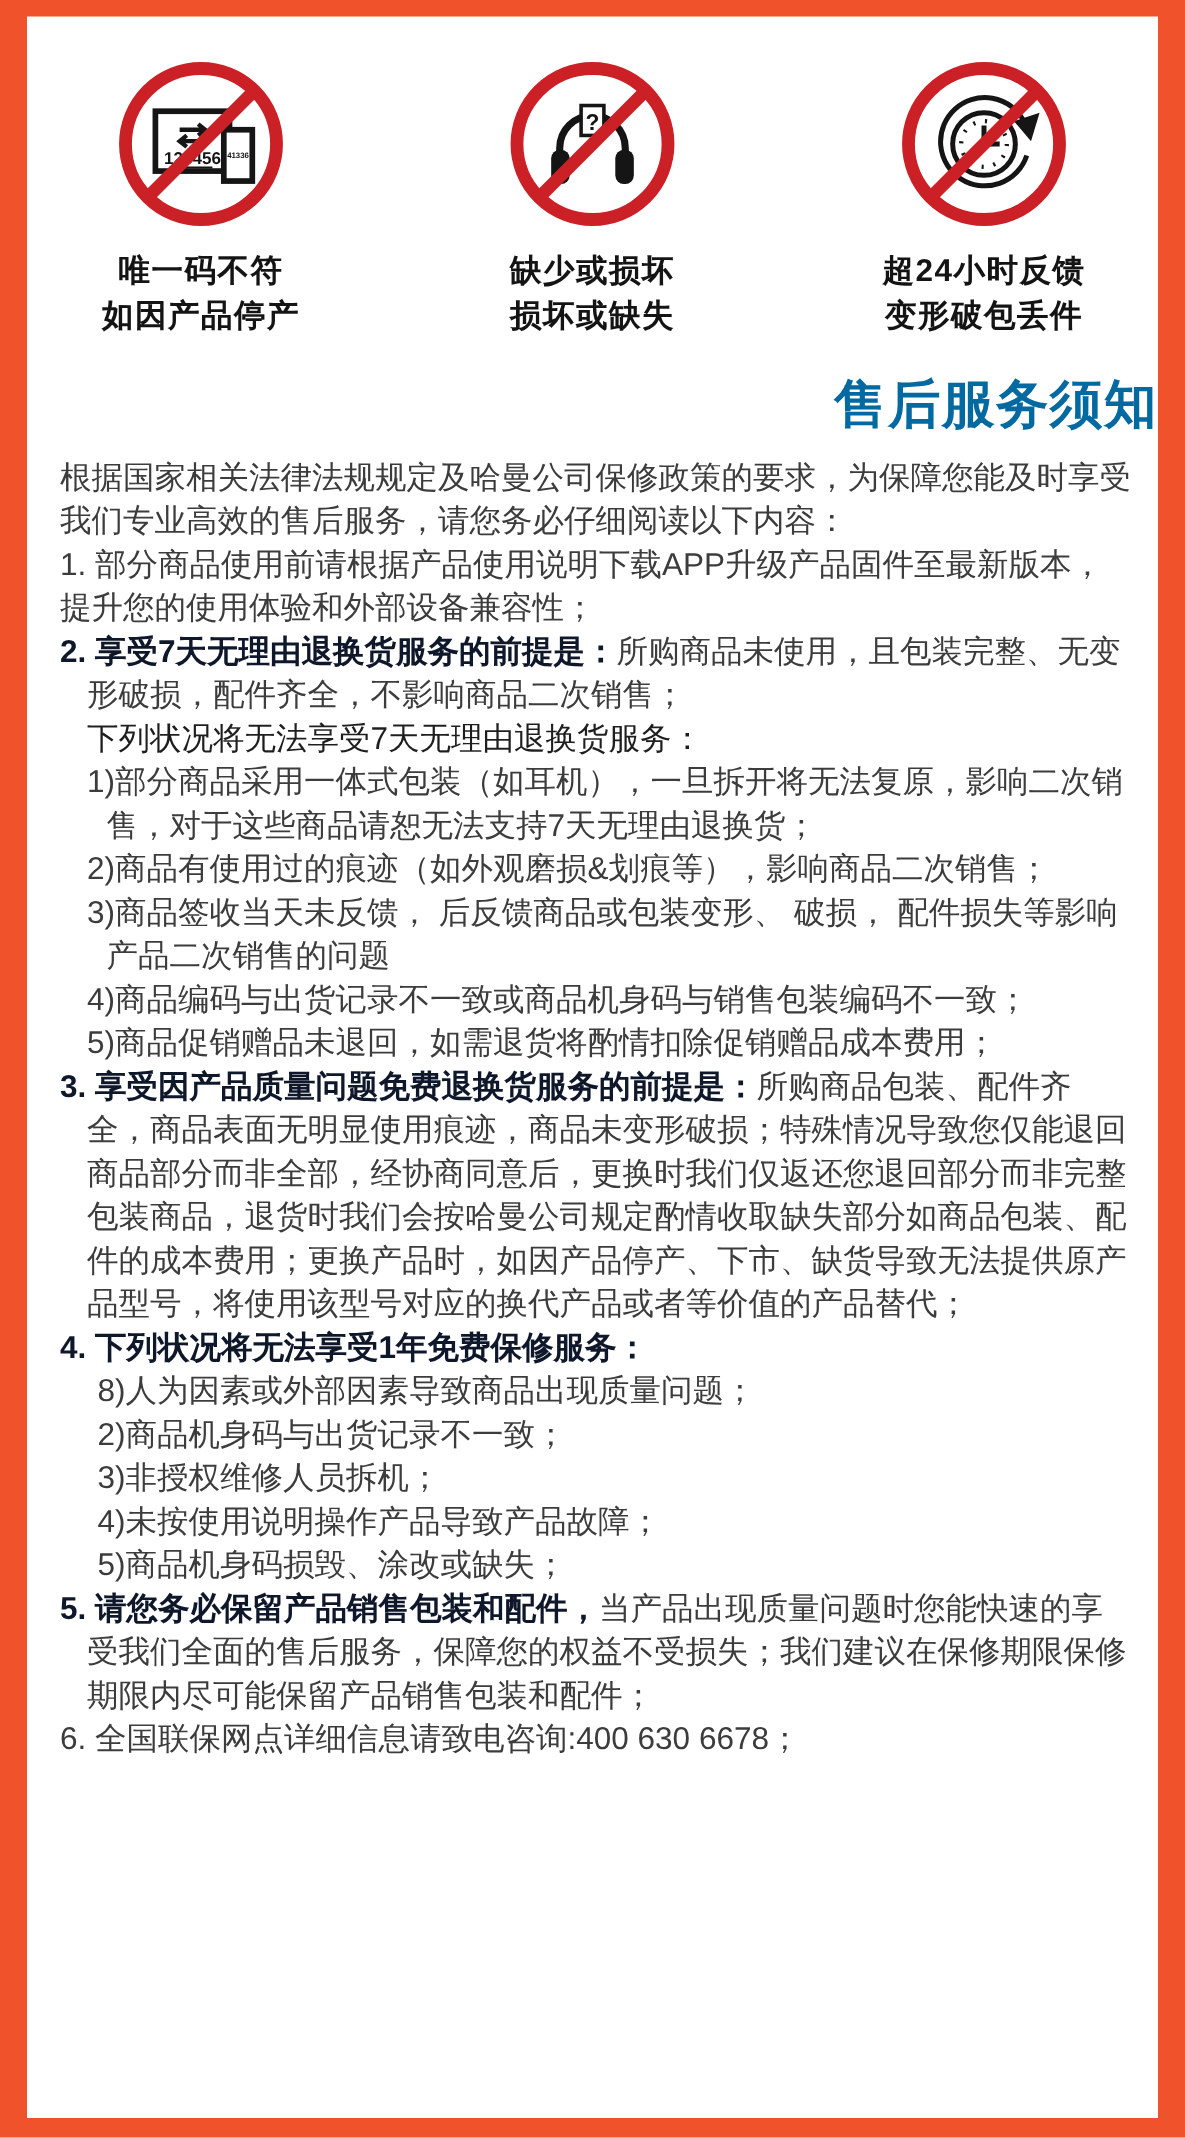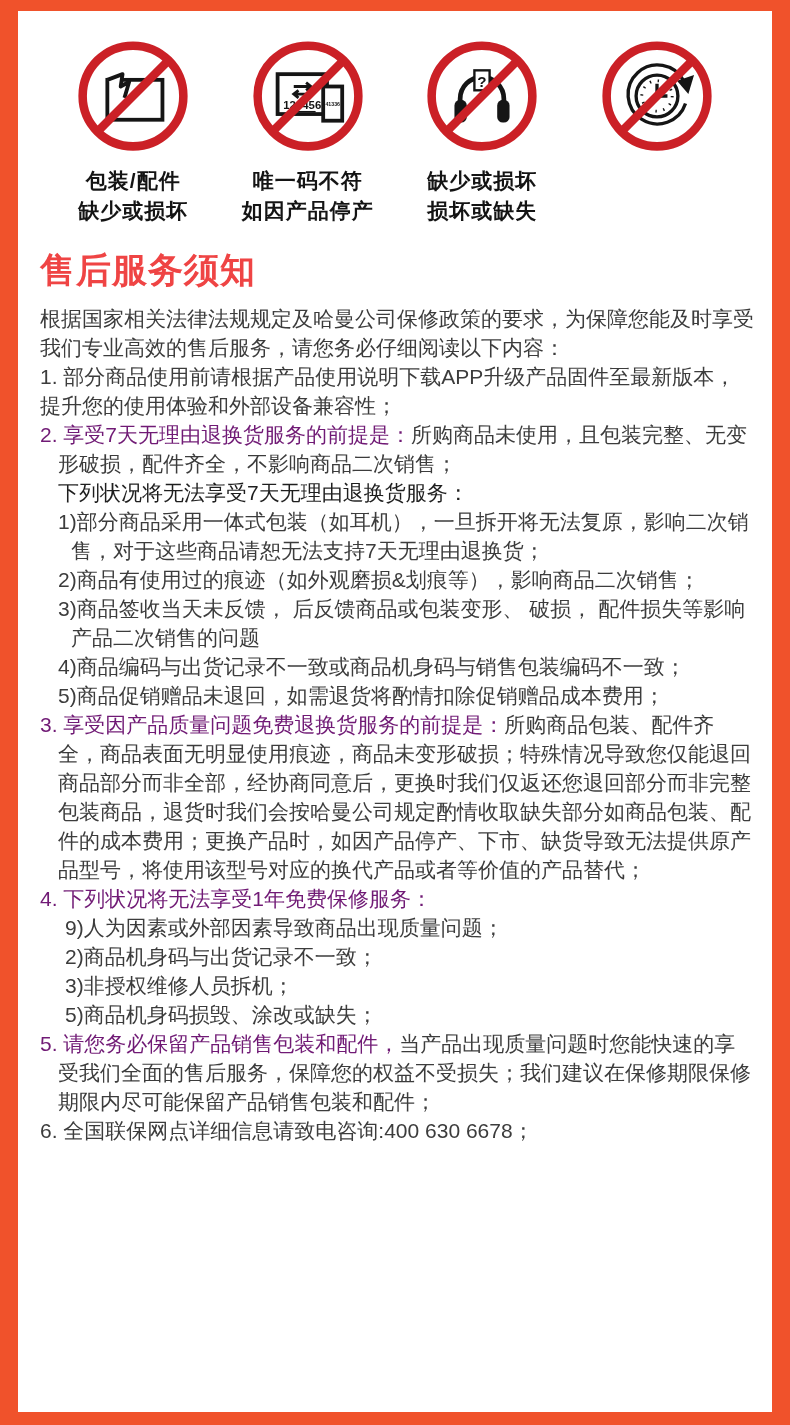--- a/index.html
+++ b/index.html
@@ -40,63 +40,52 @@
     color:#141414;
     letter-spacing:1px;
     white-space:nowrap;
   }
   
   .title{
     margin:24px 0 0 22px;
     font-size:35px;
     line-height:40px;
     font-weight:bold;
-    color:#ef4444;
+    color:#0369a1;
     letter-spacing:1px;
+    text-align:right;
   }
   
   .body-text{
     margin:14px 16px 0 22px;
     width:716px;
   }
   .para{
     margin:0;
     font-size:21px;
     line-height:29px;
     color:#3c3c3c;
     word-break:break-all;
   }
   .para.l1{margin-left:18px;}
   .para.l2{margin-left:25px;}
   .para.hang.l0{padding-left:18px;text-indent:-18px;}
   .para.hang.l1{padding-left:13px;text-indent:-13px;}
-  .seg-red{color:#701a75;font-weight:normal;}
+  .seg-red{color:#0f172a;font-weight:bold;}
   .seg-bold{color:#1e1e1e;font-weight:normal;}
   .seg-normal{}
 </style>
 </head>
 <body>
 
 <div class="page">
   <div class="content">
 
     <div class="icons-row">
 
-      <div class="icon-col">
-        <svg class="no-sign" viewBox="0 0 120 120">
-          <rect x="33" y="43" width="58" height="42" fill="none" stroke="#151515" stroke-width="4"></rect>
-          <path d="M33 43 L49 37 L47 50 L56 45 L51 62" fill="#ffffff" stroke="#151515" stroke-width="4" stroke-linejoin="round"></path>
-          <circle cx="60" cy="60" r="53" fill="none" stroke="#CB2026" stroke-width="9"></circle>
-          <line x1="97" y1="23" x2="23" y2="97" stroke="#CB2026" stroke-width="9"></line>
-        </svg>
-        <div class="icon-label">
-          <div>包装/配件</div>
-          <div>缺少或损坏</div>
-        </div>
-      </div>
 
       <div class="icon-col">
         <svg class="no-sign" viewBox="0 0 120 120">
           <rect x="28" y="37" width="52" height="42" fill="none" stroke="#151515" stroke-width="4"></rect>
           <path d="M45 50 H62 M58 46 L63 50 L58 54" fill="none" stroke="#151515" stroke-width="3"></path>
           <path d="M63 58 H46 M50 54 L45 58 L50 62" fill="none" stroke="#151515" stroke-width="3"></path>
           <text x="54" y="74" text-anchor="middle" font-size="12" font-weight="bold" fill="#151515">123456</text>
           <line x1="40" y1="76.5" x2="68" y2="76.5" stroke="#151515" stroke-width="1.5"></line>
           <rect x="76" y="50" width="20" height="36" fill="#ffffff" stroke="#151515" stroke-width="4"></rect>
           <text x="86" y="70" text-anchor="middle" font-size="5.5" font-weight="bold" fill="#151515">41336</text>
@@ -128,40 +117,45 @@
       <div class="icon-col">
         <svg class="no-sign" viewBox="0 0 120 120">
           <circle cx="60" cy="60" r="22" fill="none" stroke="#151515" stroke-width="3.5"></circle>
           <circle cx="60" cy="60" r="16" fill="none" stroke="#151515" stroke-width="3" stroke-dasharray="1.5 6.9"></circle>
           <path d="M60 60 V47 M60 60 H71" fill="none" stroke="#151515" stroke-width="3.5"></path>
           <path d="M90 68 A31 31 0 1 1 88 44" fill="none" stroke="#151515" stroke-width="3.5"></path>
           <polygon points="81,44 99,38 93,58" fill="#151515"></polygon>
           <circle cx="60" cy="60" r="53" fill="none" stroke="#CB2026" stroke-width="9"></circle>
           <line x1="97" y1="23" x2="23" y2="97" stroke="#CB2026" stroke-width="9"></line>
         </svg>
+        <div class="icon-label">
+          <div>超24小时反馈</div>
+          <div>变形破包丢件</div>
+        </div>
       </div>
 
     </div>
 
     <h1 class="title">售后服务须知</h1>
 
     <div class="body-text">
         <p class="para l0"><span class="seg-normal">根据国家相关法律法规规定及哈曼公司保修政策的要求，为保障您能及时享受我们专业高效的售后服务，请您务必仔细阅读以下内容：</span></p>
         <p class="para l0"><span class="seg-normal">1. 部分商品使用前请根据产品使用说明下载APP升级产品固件至最新版本，提升您的使用体验和外部设备兼容性；</span></p>
         <p class="para l0 hang"><span class="seg-red">2. 享受7天无理由退换货服务的前提是：</span><span class="seg-normal">所购商品未使用，且包装完整、无变形破损，配件齐全，不影响商品二次销售；</span></p>
         <p class="para l1"><span class="seg-bold">下列状况将无法享受7天无理由退换货服务：</span></p>
         <p class="para l1 hang"><span class="seg-normal">1)部分商品采用一体式包装（如耳机），一旦拆开将无法复原，影响二次销售，对于这些商品请恕无法支持7天无理由退换货；</span></p>
         <p class="para l1 hang"><span class="seg-normal">2)商品有使用过的痕迹（如外观磨损&amp;划痕等），影响商品二次销售；</span></p>
         <p class="para l1 hang"><span class="seg-normal">3)商品签收当天未反馈， 后反馈商品或包装变形、 破损， 配件损失等影响产品二次销售的问题</span></p>
         <p class="para l1 hang"><span class="seg-normal">4)商品编码与出货记录不一致或商品机身码与销售包装编码不一致；</span></p>
         <p class="para l1 hang"><span class="seg-normal">5)商品促销赠品未退回，如需退货将酌情扣除促销赠品成本费用；</span></p>
         <p class="para l0 hang"><span class="seg-red">3. 享受因产品质量问题免费退换货服务的前提是：</span><span class="seg-normal">所购商品包装、配件齐全，商品表面无明显使用痕迹，商品未变形破损；特殊情况导致您仅能退回商品部分而非全部，经协商同意后，更换时我们仅返还您退回部分而非完整包装商品，退货时我们会按哈曼公司规定酌情收取缺失部分如商品包装、配件的成本费用；更换产品时，如因产品停产、下市、缺货导致无法提供原产品型号，将使用该型号对应的换代产品或者等价值的产品替代；</span></p>
         <p class="para l0"><span class="seg-red">4. 下列状况将无法享受1年免费保修服务：</span></p>
-        <p class="para l2"><span class="seg-normal">9)人为因素或外部因素导致商品出现质量问题；</span></p>
+        <p class="para l2"><span class="seg-normal">8)人为因素或外部因素导致商品出现质量问题；</span></p>
         <p class="para l2"><span class="seg-normal">2)商品机身码与出货记录不一致；</span></p>
         <p class="para l2"><span class="seg-normal">3)非授权维修人员拆机；</span></p>
+        <p class="para l2"><span class="seg-normal">4)未按使用说明操作产品导致产品故障；</span></p>
         <p class="para l2"><span class="seg-normal">5)商品机身码损毁、涂改或缺失；</span></p>
         <p class="para l0 hang"><span class="seg-red">5. 请您务必保留产品销售包装和配件，</span><span class="seg-normal">当产品出现质量问题时您能快速的享受我们全面的售后服务，保障您的权益不受损失；我们建议在保修期限保修期限内尽可能保留产品销售包装和配件；</span></p>
         <p class="para l0"><span class="seg-normal">6. 全国联保网点详细信息请致电咨询:400 630 6678；</span></p>
       </div>
 
   </div>
 </div>
 
 </body></html>

